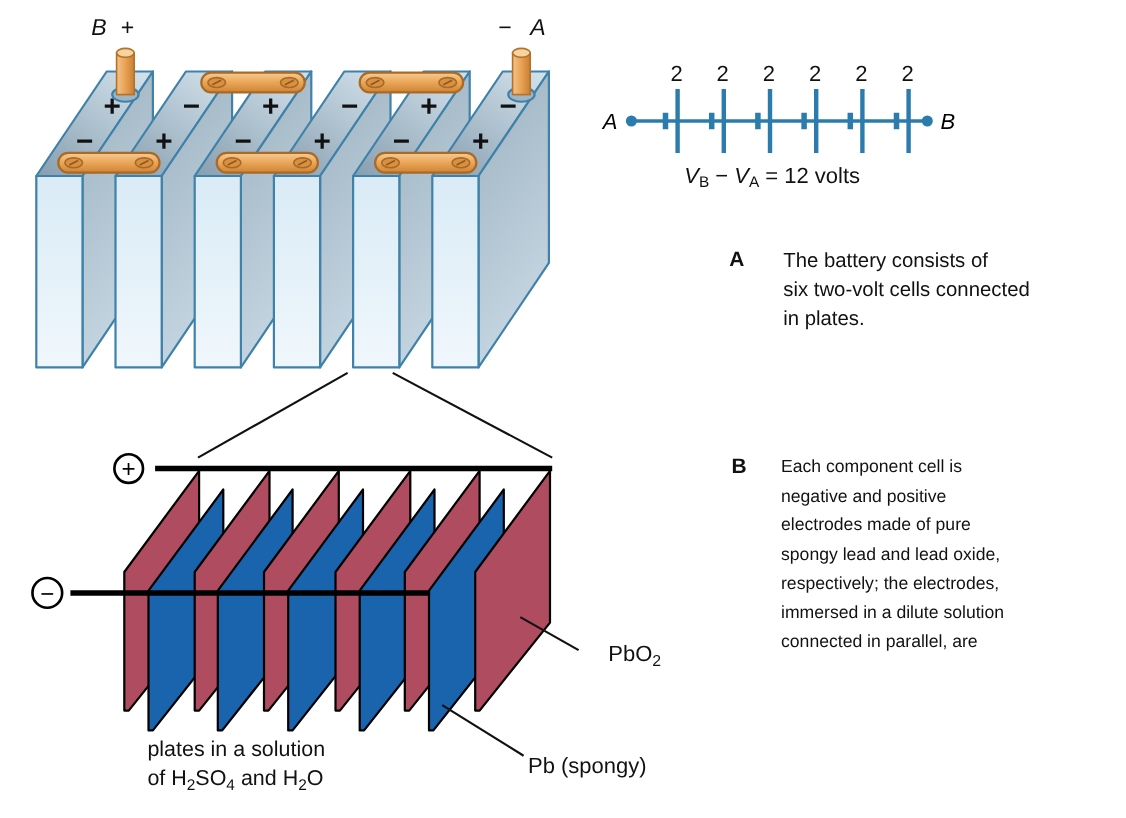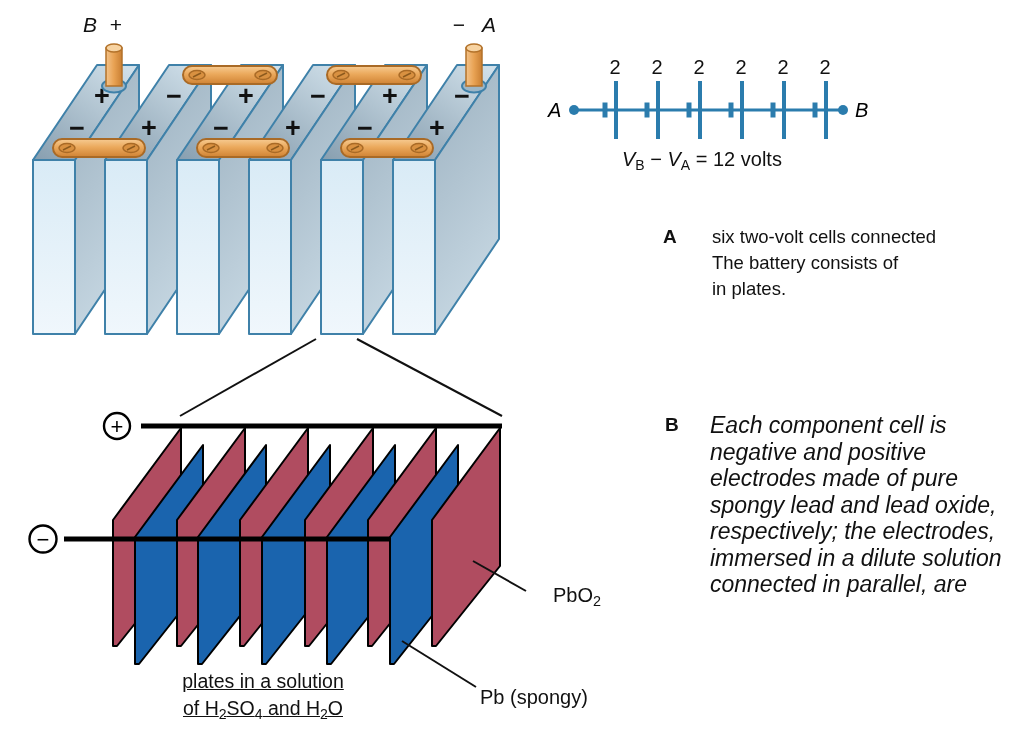--- a/index.html
+++ b/index.html
@@ -5,23 +5,23 @@
   html,body{margin:0;padding:0;background:#ffffff;}
   .stage{position:relative;width:1024px;height:744px;background:#ffffff;overflow:hidden;
          font-family:"Liberation Sans",sans-serif;color:#111;}
   .abs{position:absolute;}
   svg text{font-family:"Liberation Sans",sans-serif;}
   .sign{font-size:27px;font-weight:600;fill:#111;}
   .termlabel{font-size:21px;fill:#111;}
   .it{font-style:italic;}
   .cap-tag{font-size:19px;font-weight:bold;line-height:26px;}
   .cap-text{font-size:18.5px;line-height:26px;}
-  .cap-text-b{font-size:23px;line-height:26.5px;font-style:italic;}
+  .cap-text-b{font-size:16px;line-height:26.5px;}
   .plabel{font-size:20px;white-space:nowrap;}
-  .solution{font-size:19.5px;line-height:27px;text-align:center;text-decoration:underline;}
+  .solution{font-size:19.5px;line-height:27px;}
   .sub{font-size:0.72em;vertical-align:-0.28em;}
 </style>
 </head>
 <body>
 
 <div class="stage">
 
   <svg class="abs" style="left:0;top:0" width="640" height="744" viewBox="0 0 640 744">
     <defs>
       <linearGradient id="gFront" x1="0" y1="0" x2="0" y2="1">
@@ -220,22 +220,22 @@
       <text x="783" y="74">2</text>
       <text x="825" y="74">2</text>
     </g>
     <circle cx="843" cy="110" r="5" fill="#2b7cad"></circle>
     <text x="855" y="117" font-size="20" class="it">B</text>
     <text x="622" y="166" font-size="20" fill="#111"><tspan class="it">V</tspan><tspan dy="4" font-size="14">B</tspan><tspan dy="-4"> − </tspan><tspan class="it">V</tspan><tspan dy="4" font-size="14">A</tspan><tspan dy="-4"> = 12 volts</tspan></text>
   </svg>
 
   <div class="abs cap-tag" style="left:663px;top:224px">A</div>
   <div class="abs cap-text" style="left:712px;top:224px">
+    <div>The battery consists of</div>
     <div>six two-volt cells connected</div>
-    <div>The battery consists of</div>
     <div>in plates.</div>
   </div>
 
   <div class="abs cap-tag" style="left:665px;top:412px">B</div>
   <div class="abs cap-text-b" style="left:710px;top:412px">
     <div>Each component cell is</div>
     <div>negative and positive</div>
     <div>electrodes made of pure</div>
     <div>spongy lead and lead oxide,</div>
     <div>respectively; the electrodes,</div>

